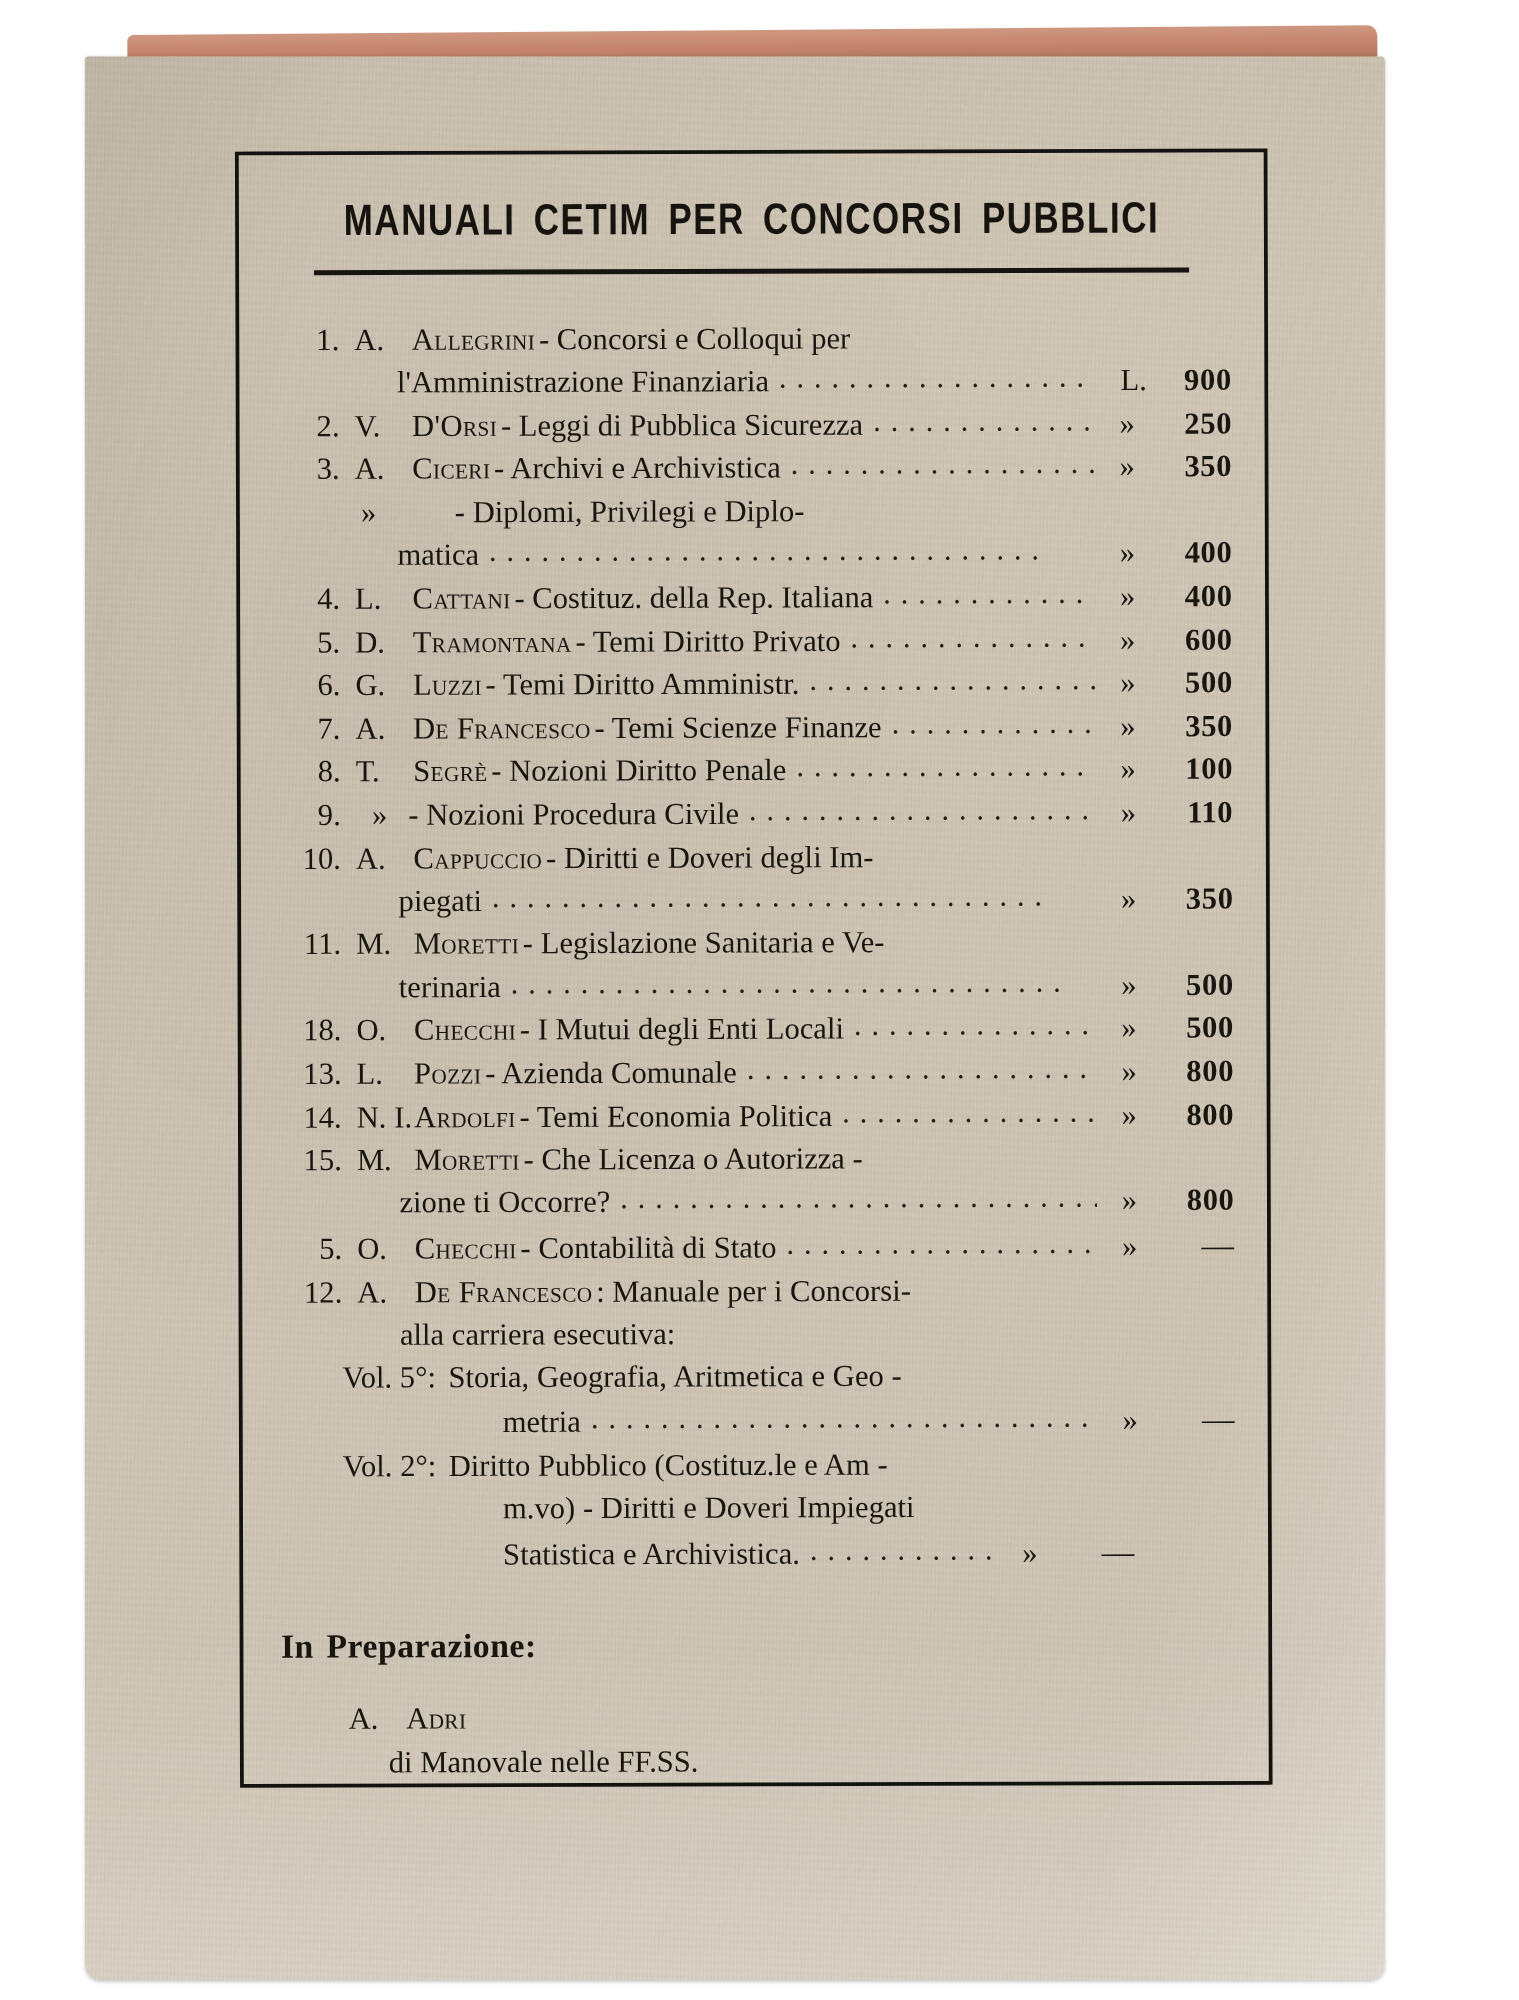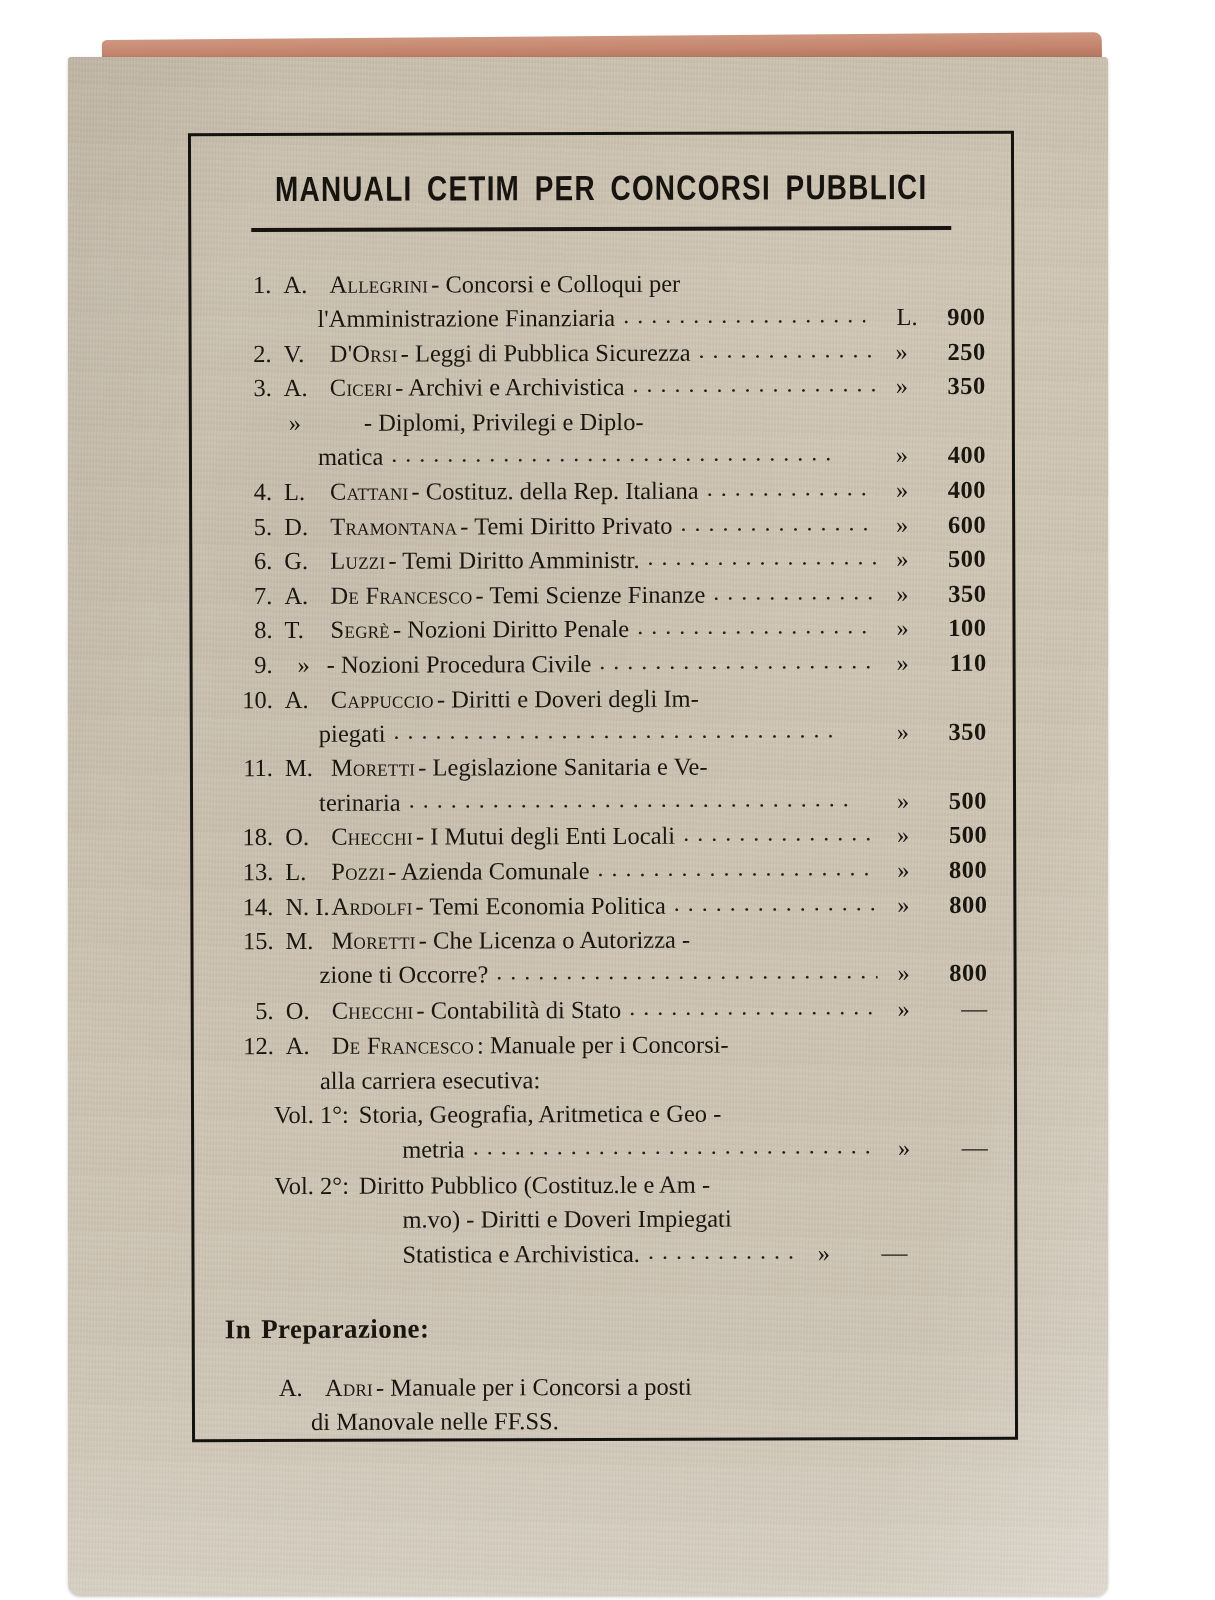--- a/index.html
+++ b/index.html
@@ -12,21 +12,21 @@
     height: 1600px;
     position: relative;
     overflow: hidden;
     font-family: "Liberation Serif", serif;
   }
 
   
   #book {
     position: absolute;
     left: 68px;
-    top: 40px;
+    top: 28px;
     width: 1080px;
     height: 1556px;
   }
 
   
   #spine-edge {
     position: absolute;
     left: 34px;
     top: 0;
     width: 1000px;
@@ -441,21 +441,21 @@
             <span class="init">A.</span>
             <span class="surname">De Francesco</span>
             <span class="txt">: Manuale per i Concorsi-</span>
           </div>
           <div class="cont">
             <span class="pad-98"></span>
             <span class="txt">alla carriera esecutiva:</span>
           </div>
           <div class="cont">
             <span class="pad-52"></span>
-            <span class="vol-lbl">Vol. 1°:</span>
+            <span class="vol-lbl">Vol. 5°:</span>
             <span class="txt">Storia, Geografia, Aritmetica e Geo -</span>
           </div>
           <div class="cont">
             <span class="pad-180"></span>
             <span class="txt">metria</span>
             <span class="leader"></span>
             <span class="cur">»</span>
             <span class="price dash">—</span>
           </div>
           <div class="cont">
@@ -474,21 +474,20 @@
             <span class="cur">»</span>
             <span class="price dash">—</span>
           </div>
         </div>
 
       <div id="prep">
         <div class="prep-title">In Preparazione:</div>
         <div class="prep-line">
           <span class="prep-init">A.</span>
           <span class="surname">Adri</span>
-          <span class="txt">- Manuale per i Concorsi a posti</span>
         </div>
         <div class="prep-line2">di Manovale nelle FF.SS.</div>
       </div>
 
     </div>
   </div>
 
 </div>
 
 </body></html>

